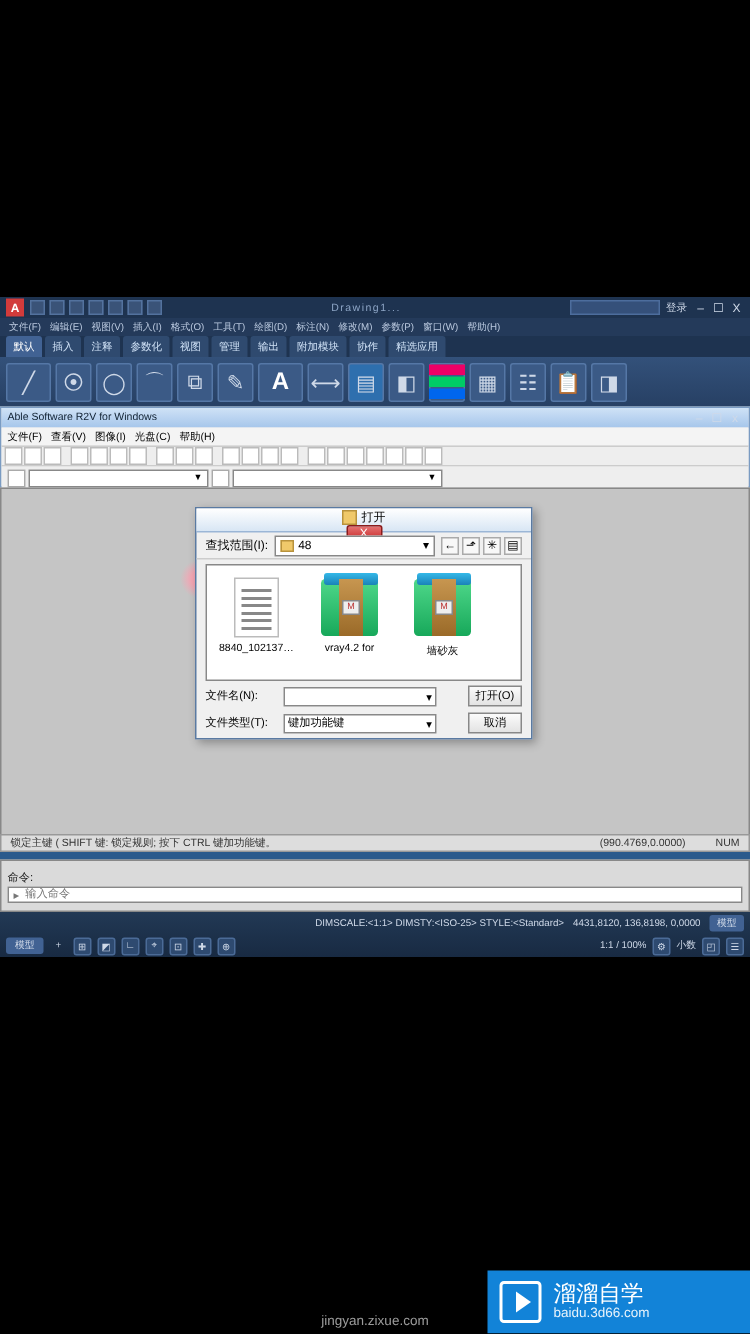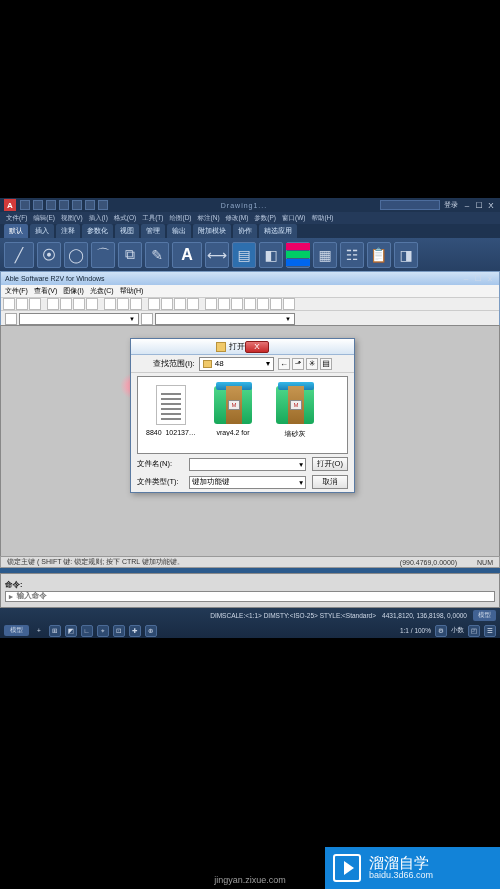--- a/index.html
+++ b/index.html
@@ -58,27 +58,27 @@
 
   
   .docarea{ position:absolute;left:0;top:127px;width:500px;height:232px;background:#c5c5c5;
             border:1px solid #888; }
 
   
   .opendlg{ position:absolute;left:130px;top:140px;width:225px;height:155px;
             background:#f0f0f0;border:1px solid #5a7aa2;box-shadow:2px 2px 6px rgba(0,0,0,.3);
             font-size:8px; }
   .od-title{ height:16px;background:linear-gradient(#fff,#d8e6f4);display:flex;align-items:center;
-             padding:0 4px;justify-content:center;border-bottom:1px solid #9bb6d6; }
+             padding:0 4px;justify-content:flex-start;border-bottom:1px solid #9bb6d6;flex-direction:column; }
   .od-title-l{ display:flex;align-items:center;gap:3px; }
   .od-title-l .ico{ width:10px;height:10px;background:#f0c96a;border:1px solid #b8923c; }
   .od-close{ width:24px;height:12px;background:linear-gradient(#e57373,#c62828);
              border:1px solid #8a1c1c;border-radius:2px;color:#fff;display:flex;
              align-items:center;justify-content:center;font-size:8px; }
-  .od-look{ height:18px;display:flex;align-items:center;padding:2px 22px;gap:4px;
+  .od-look{ height:18px;display:flex;align-items:center;padding:2px 6px;gap:4px;
             border-bottom:1px solid #ccc; }
   .od-drop{ flex:1;height:14px;background:#fff;border:1px solid #888;display:flex;
             align-items:center;padding:0 3px;justify-content:space-between; }
   .od-tool{ display:flex;gap:2px; }
   .od-tool .ico{ width:12px;height:12px;border:1px solid #aaa;background:#f8f8f8;
                  display:flex;align-items:center;justify-content:center;font-size:8px;}
   .od-files{ height:78px;background:#fff;margin:3px 6px;border:1px solid #888;
              display:flex;gap:12px;padding:6px 8px; }
   .fitem{ display:flex;flex-direction:column;align-items:center;width:50px;gap:2px; }
   .fitem .thumb{ width:38px;height:44px;display:flex;align-items:center;justify-content:center; }
@@ -99,29 +99,29 @@
               border:1px solid #888;font-size:6px;display:flex;align-items:center;
               justify-content:center;color:#b33; }
   .ziptop{ position:absolute;left:2px;top:-4px;width:36px;height:8px;
            background:linear-gradient(#34b8e8,#1a82b8);border-radius:2px; }
   .od-bottom{ display:flex;padding:0 6px 4px 6px;gap:6px;align-items:center; }
   .od-lblcol{ width:46px;font-size:7.5px; }
   .od-inp{ flex:1;height:13px;background:#fff;border:1px solid #888;display:flex;
            align-items:center;justify-content:space-between;padding:0 2px;font-size:7.5px; }
   .od-btn{ width:36px;height:14px;background:linear-gradient(#fbfbfb,#e3e3e3);
            border:1px solid #888;font-size:7.5px;display:flex;align-items:center;
-           justify-content:center; }
+           justify-content:center;margin-left:15px; }
 
   
   .statusrow{ position:absolute;left:0;top:358px;width:500px;height:12px;
               background:#ddd;border:1px solid #999;display:flex;align-items:center;
               justify-content:space-between;padding:0 6px;font-size:7px;color:#333;}
   .cmdblock{ position:absolute;left:0;top:375px;width:500px;height:35px;
              background:#dadada;border:1px solid #888;padding:1px 4px;font-size:7.5px;
-             color:#222;display:flex;flex-direction:column;justify-content:center;font-weight:bold; }
+             color:#222;display:flex;flex-direction:column;justify-content:center; }
   .cmdblock .inp{ height:11px;background:#fff;border:1px solid #888;margin-top:1px;
                   display:flex;align-items:center;padding:0 3px;color:#777;}
 
   
   .acadbot{ position:absolute;left:0;top:410px;width:500px;height:30px;
             background:linear-gradient(#223955,#182a42);color:#cfd9e8;font-size:6.5px;
             display:flex;flex-direction:column; }
   .abot1{ flex:1;display:flex;align-items:center;justify-content:flex-end;gap:6px;
           padding:0 4px; white-space:nowrap; overflow:hidden;}
   .abot2{ flex:1;display:flex;align-items:center;gap:4px;padding:0 4px; }

